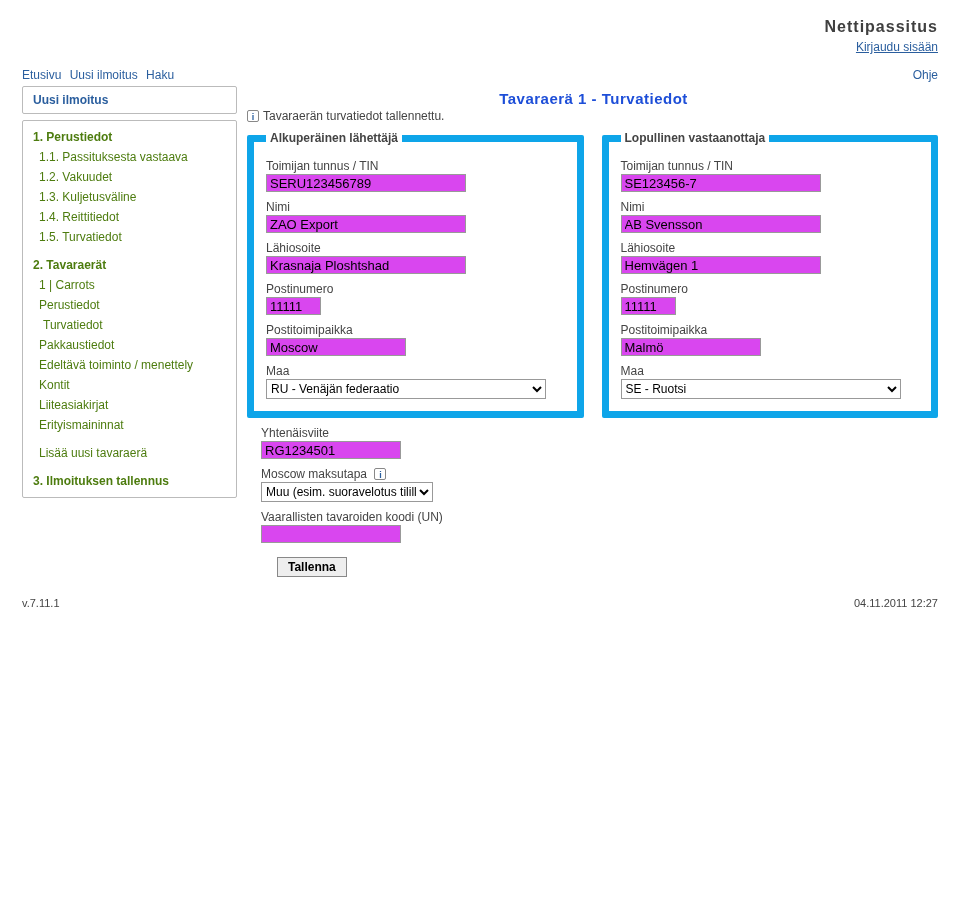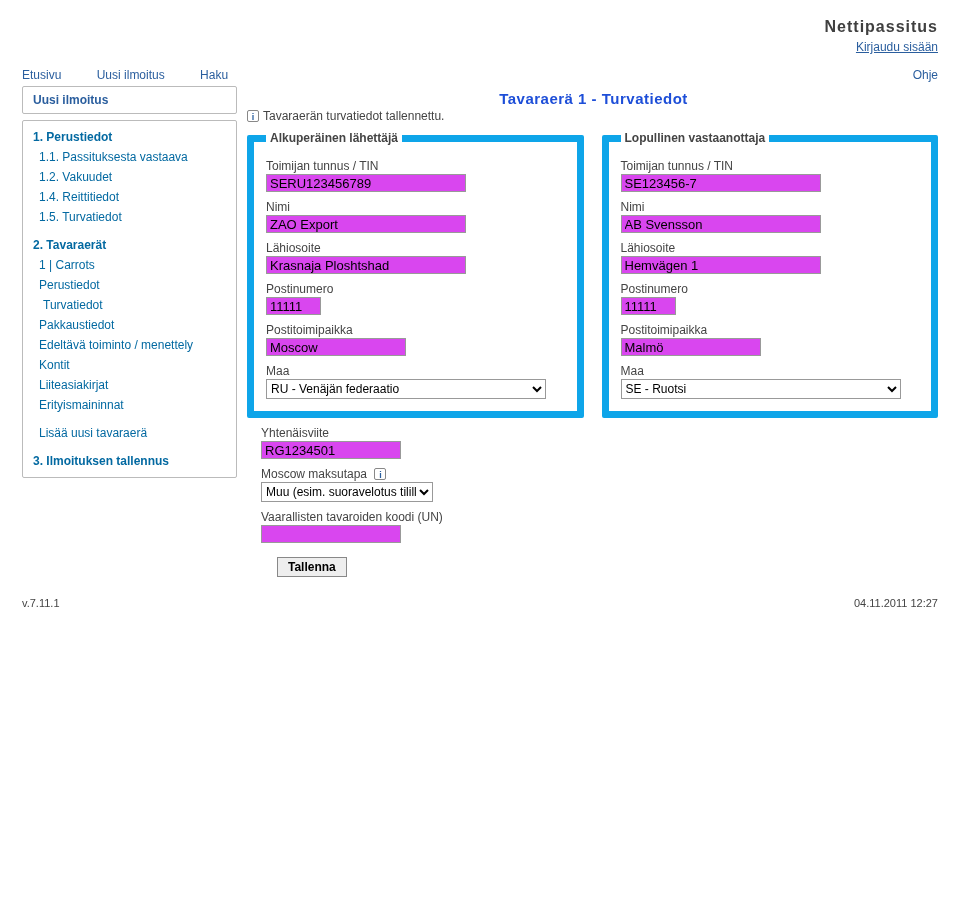--- a/index.html
+++ b/index.html
@@ -37,21 +37,21 @@
     cursor: pointer;
   }
   .nav-row {
     display: flex;
     justify-content: space-between;
     font-size: 12px;
     color: #2a5e9e;
     margin-bottom: 4px;
   }
   .nav-left span {
-    margin-right: 32px;
+    margin-right: 5px;
     cursor: pointer;
   }
   .nav-right span { cursor: pointer; }
   .body-row {
     display: flex;
     align-items: flex-start;
   }
   .sidebar {
     width: 215px;
     flex-shrink: 0;
@@ -62,21 +62,21 @@
     background: #fff;
     margin-bottom: 6px;
     padding: 6px 10px;
   }
   .box-title {
     font-weight: bold;
     color: #2a5e9e;
     font-size: 12px;
   }
   .nav-item {
-    color: #0369a1;
+    color: #4d7c0f;
     font-size: 12px;
     padding: 3px 0 3px 0;
     cursor: pointer;
   }
   .nav-item.lvl1 { padding-left: 6px; }
   .nav-item.lvl2 { padding-left: 6px; }
   .nav-item.lvl2a { padding-left: 10px; }
   .nav-item.bold { font-weight: bold; }
   .main {
     flex: 1;
@@ -199,20 +199,21 @@
   <div class="body-row">
 
     <div class="sidebar">
       <div class="box">
         <span class="box-title">Uusi ilmoitus</span>
       </div>
       <div class="box">
         <div class="nav-item bold">1. Perustiedot</div>
         <div class="nav-item lvl1">1.1. Passituksesta vastaava</div>
         <div class="nav-item lvl1">1.2. Vakuudet</div>
+        <div class="nav-item lvl1">1.3. Kuljetusväline</div>
         <div class="nav-item lvl1">1.4. Reittitiedot</div>
         <div class="nav-item lvl1">1.5. Turvatiedot</div>
 
         <div class="nav-item bold" style="margin-top:8px">2. Tavaraerät</div>
         <div class="nav-item lvl1">1 | Carrots</div>
         <div class="nav-item lvl2">Perustiedot</div>
         <div class="nav-item lvl2a">Turvatiedot</div>
         <div class="nav-item lvl2">Pakkaustiedot</div>
         <div class="nav-item lvl2">Edeltävä toiminto / menettely</div>
         <div class="nav-item lvl2">Kontit</div>

